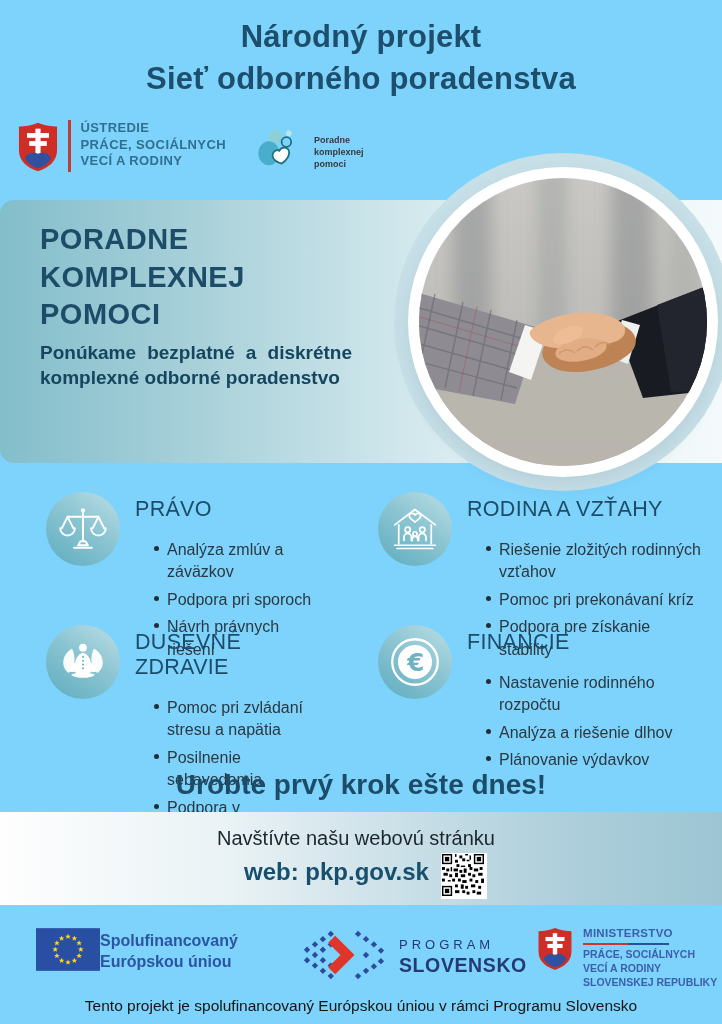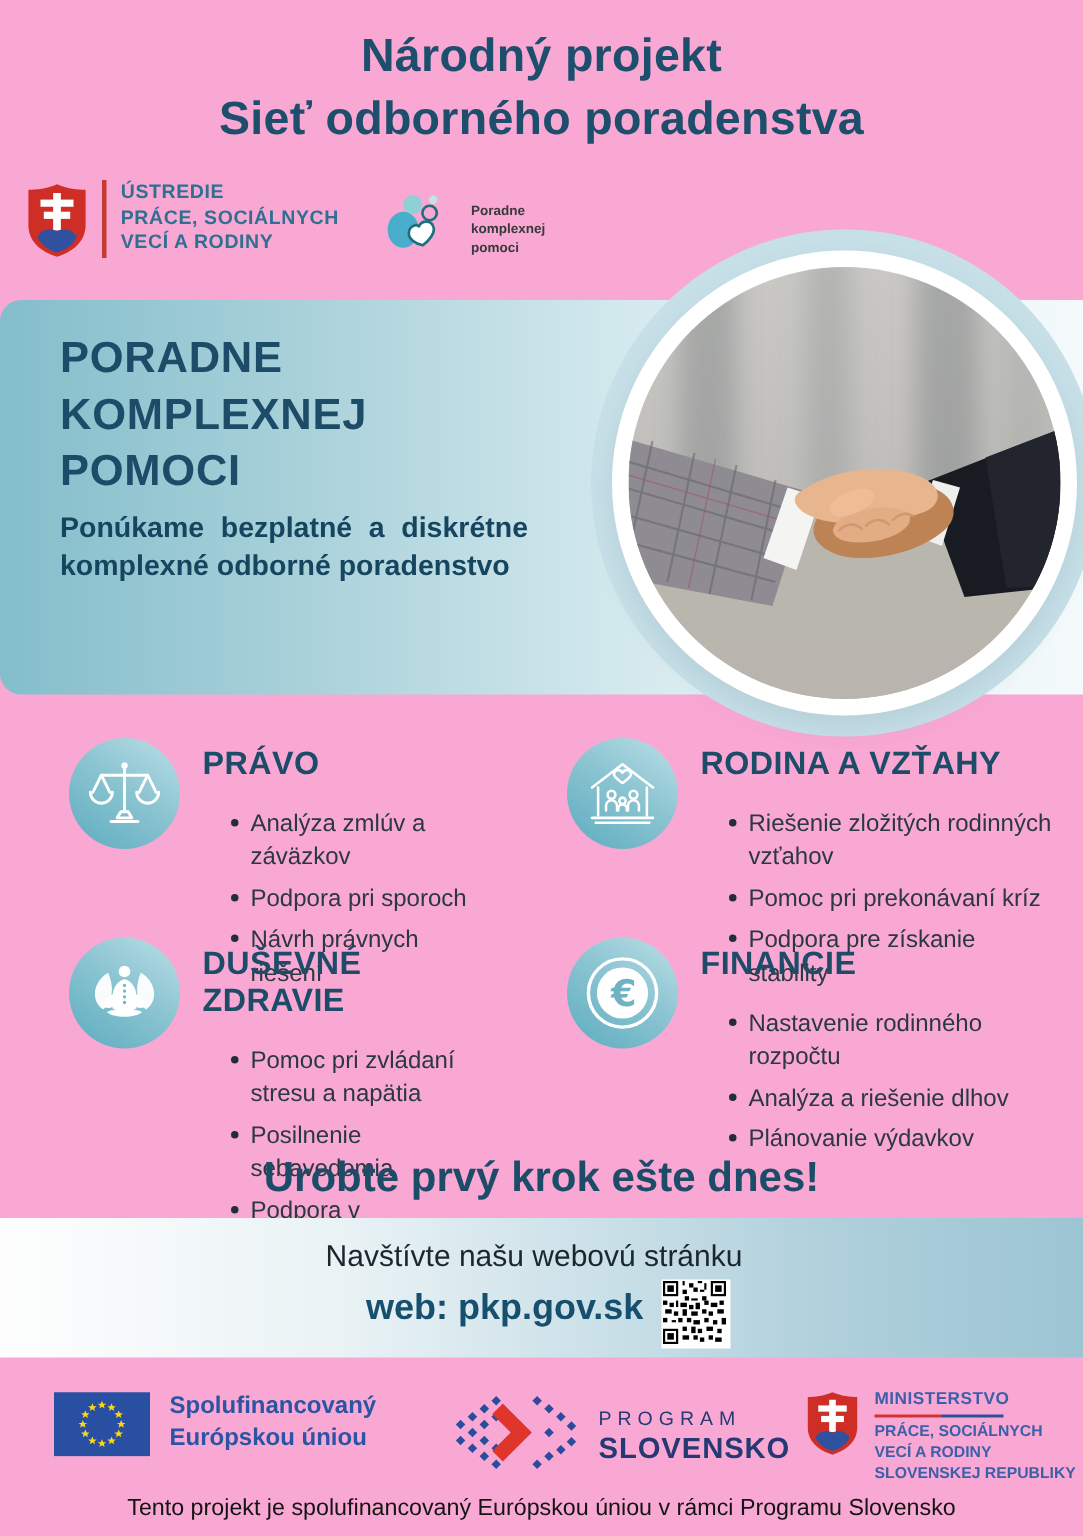--- a/index.html
+++ b/index.html
@@ -1,18 +1,18 @@
 <!DOCTYPE html>
 <html><head>
 <meta charset="utf-8">
 <style>
   html,body{margin:0;padding:0;background:#ffffff;}
   #poster{
     position:relative;width:722px;height:1024px;margin:0 auto;overflow:hidden;
-    background:#f9a8d4;font-family:"Liberation Sans","DejaVu Sans",sans-serif;
+    background:#7dd3fc;font-family:"Liberation Sans","DejaVu Sans",sans-serif;
     -webkit-font-smoothing:antialiased;
   }
   .abs{position:absolute;}
 
   
   .main-title{
     top:16px;left:0;width:722px;text-align:center;
     font-size:31px;font-weight:700;color:#1d4e6b;line-height:1.34;letter-spacing:.2px;
   }
 
@@ -47,41 +47,41 @@
   .photo-clip svg{display:block;}
 
   
   .service{position:absolute;}
   .icon-circle{
     position:absolute;left:0;top:2px;width:74px;height:74px;border-radius:50%;
     background:linear-gradient(215deg,#bcdfe6 0%,#8cc5d2 45%,#5dacbf 100%);
     display:flex;align-items:center;justify-content:center;
   }
   .service .content{position:absolute;left:89px;top:7px;}
-  .service-title{font-size:21.5px;font-weight:700;color:#1d4c68;letter-spacing:.3px;margin-bottom:9px;}
+  .service-title{font-size:21.5px;font-weight:400;color:#1d4c68;letter-spacing:.3px;margin-bottom:9px;}
   .service ul{margin:17px;padding:0;list-style:none;font-size:16px;color:#2b3840;line-height:1.4;}
   .service li{position:relative;padding-left:15px;margin-bottom:5px;}
   .service li::before{content:"";position:absolute;left:2px;top:7px;width:5px;height:5px;border-radius:50%;background:#222e35;}
   .svc-1{left:46px;top:490px;}  .svc-1 .content{width:205px;}
   .svc-2{left:378px;top:490px;} .svc-2 .content{width:252px;}
   .svc-3{left:46px;top:623px;}  .svc-3 .content{width:198px;}
   .svc-4{left:378px;top:623px;} .svc-4 .content{width:252px;}
 
   
   .cta-heading{top:769px;left:0;width:722px;text-align:center;font-size:28px;font-weight:800;color:#1d4c68;}
   .web-band{
     left:0;top:812px;width:722px;height:93px;
     background:linear-gradient(90deg,#fefefe 0%,#e9f2f5 32%,#aecfdb 78%,#9cc5d3 100%);
   }
   .visit-text{top:827px;left:0;width:712px;text-align:center;font-size:20px;color:#1c262d;}
   .web-link{top:858px;left:244px;font-size:24px;font-weight:800;color:#174f6e;cursor:pointer;}
   .qr{left:441px;top:853px;width:44px;height:44px;background:#fff;padding:1px;}
 
   
-  .eu-block{left:36px;top:928px;display:flex;align-items:flex-start;gap:13px;}
+  .eu-block{left:36px;top:928px;display:flex;align-items:center;}
   .eu-text{font-size:16px;font-weight:700;color:#2c54a4;line-height:1.3;}
   .program-block{left:300px;top:924px;display:flex;align-items:center;gap:11px;justify-content:space-between;}
   .program-name1{font-size:13px;font-weight:400;letter-spacing:4px;color:#253a73;}
   .program-name2{font-size:19.5px;font-weight:800;letter-spacing:.6px;color:#253a73;margin-top:2px;}
   .ministry-block{left:536px;top:926px;display:flex;gap:9px;}
   .ministry-text{font-size:10.5px;font-weight:700;color:#3c5fa9;line-height:1.32;}
   .ministry-title{font-size:11.5px;font-weight:700;color:#3c5fa9;letter-spacing:.3px;}
   .ministry-rule{display:flex;height:2px;width:86px;margin:2px 0 3px 0;}
   .ministry-rule .r{flex:0 0 52%;background:#d2342c;}
   .ministry-rule .b{flex:1;background:#2c4f9e;}

